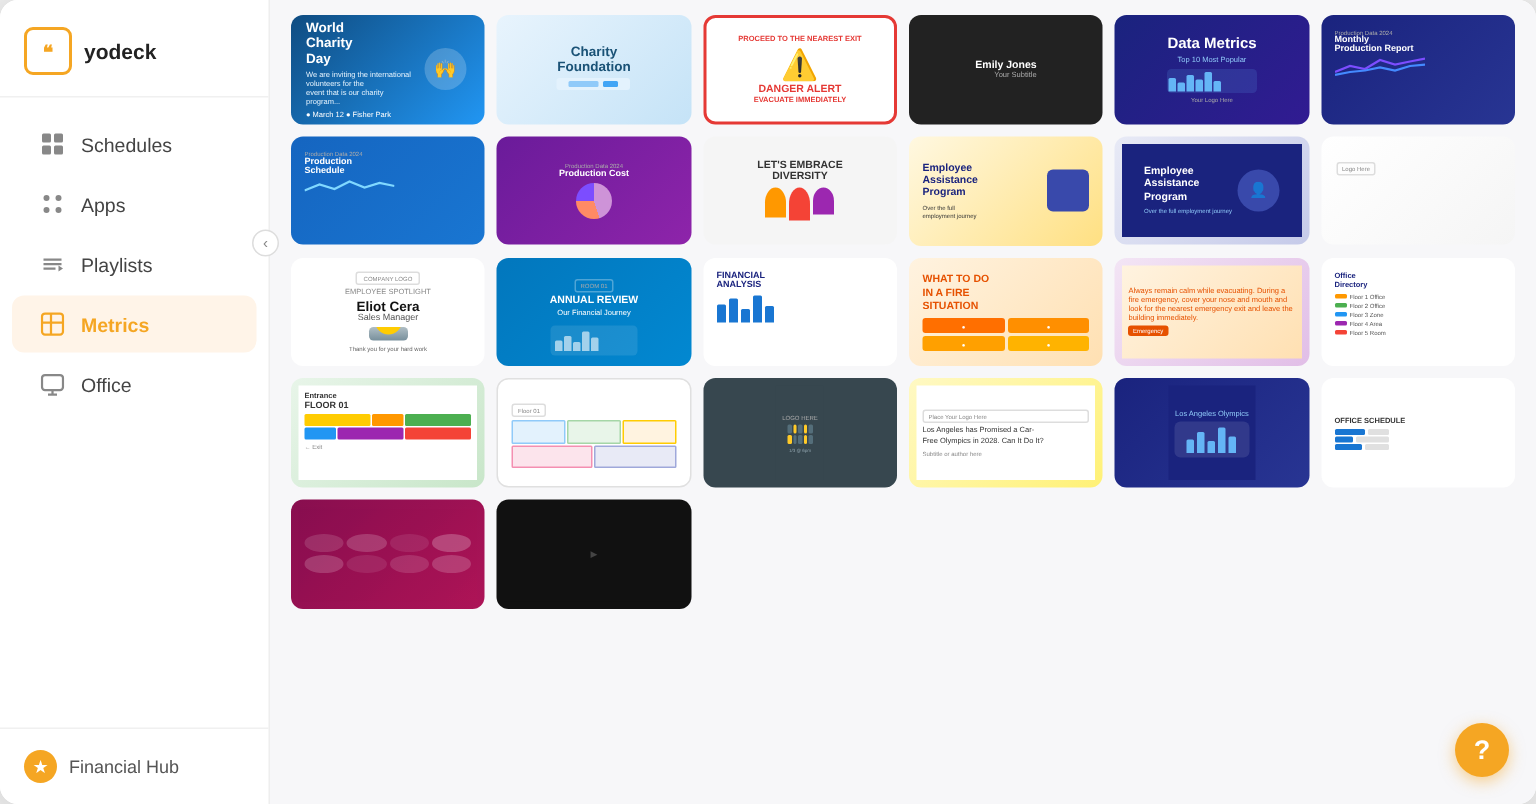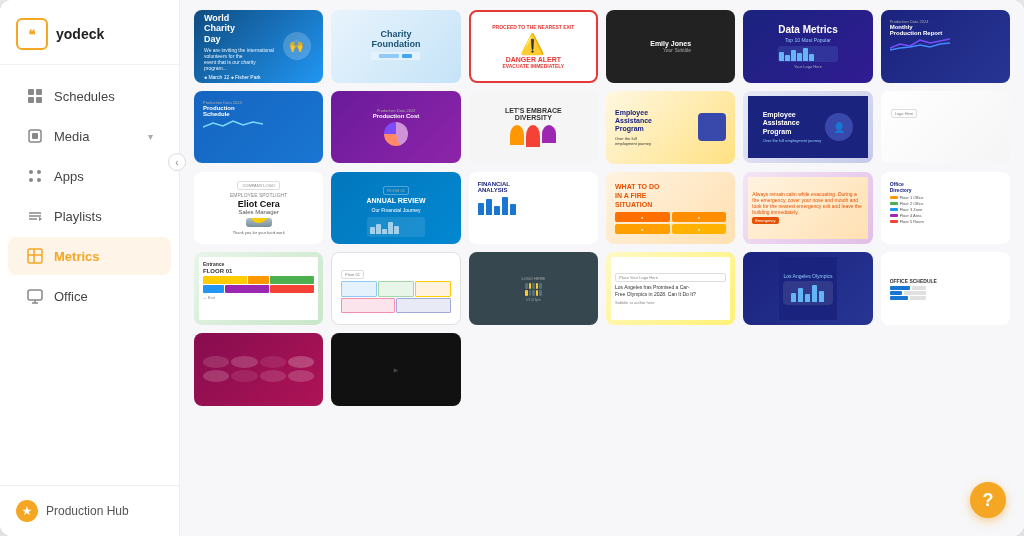--- a/index.html
+++ b/index.html
@@ -81,30 +81,20 @@
               <rect x="9" y="1" width="6" height="6" rx="1" fill="#888"></rect>
               <rect x="1" y="9" width="6" height="6" rx="1" fill="#888"></rect>
               <rect x="9" y="9" width="6" height="6" rx="1" fill="#888"></rect>
             </svg>
         </span>
         <span class="nav-item-label">Schedules</span>
       </div>
       <div class="nav-item">
         <span class="nav-item-icon">
           <svg width="16" height="16" viewBox="0 0 16 16" fill="none">
-              <rect x="2" y="2" width="12" height="12" rx="2" stroke="#888" stroke-width="1.5" fill="none"></rect>
-              <rect x="5" y="5" width="6" height="6" rx="1" fill="#888"></rect>
-            </svg>
-        </span>
-        <span class="nav-item-label">Media</span>
-        <span class="chevron">▾</span>
-      </div>
-      <div class="nav-item">
-        <span class="nav-item-icon">
-          <svg width="16" height="16" viewBox="0 0 16 16" fill="none">
               <circle cx="4" cy="4" r="2" fill="#888"></circle>
               <circle cx="12" cy="4" r="2" fill="#888"></circle>
               <circle cx="4" cy="12" r="2" fill="#888"></circle>
               <circle cx="12" cy="12" r="2" fill="#888"></circle>
             </svg>
         </span>
         <span class="nav-item-label">Apps</span>
       </div>
       <div class="nav-item">
         <span class="nav-item-icon">
@@ -134,21 +124,21 @@
               <line x1="8" y1="12" x2="8" y2="15" stroke="#888" stroke-width="1.5"></line>
               <line x1="5" y1="15" x2="11" y2="15" stroke="#888" stroke-width="1.5"></line>
             </svg>
         </span>
         <span class="nav-item-label">Office</span>
       </div>
     </nav>
     <div class="sidebar-footer">
       <div class="knowledge-hub">
         <div class="kh-icon">★</div>
-        <span>Production Hub</span>
+        <span>Financial Hub</span>
       </div>
     </div>
   </div>
 
   <div class="main" style="position:relative;">
     <div class="grid-area">
       <div class="grid">
 
 
         <div class="card card-2">

